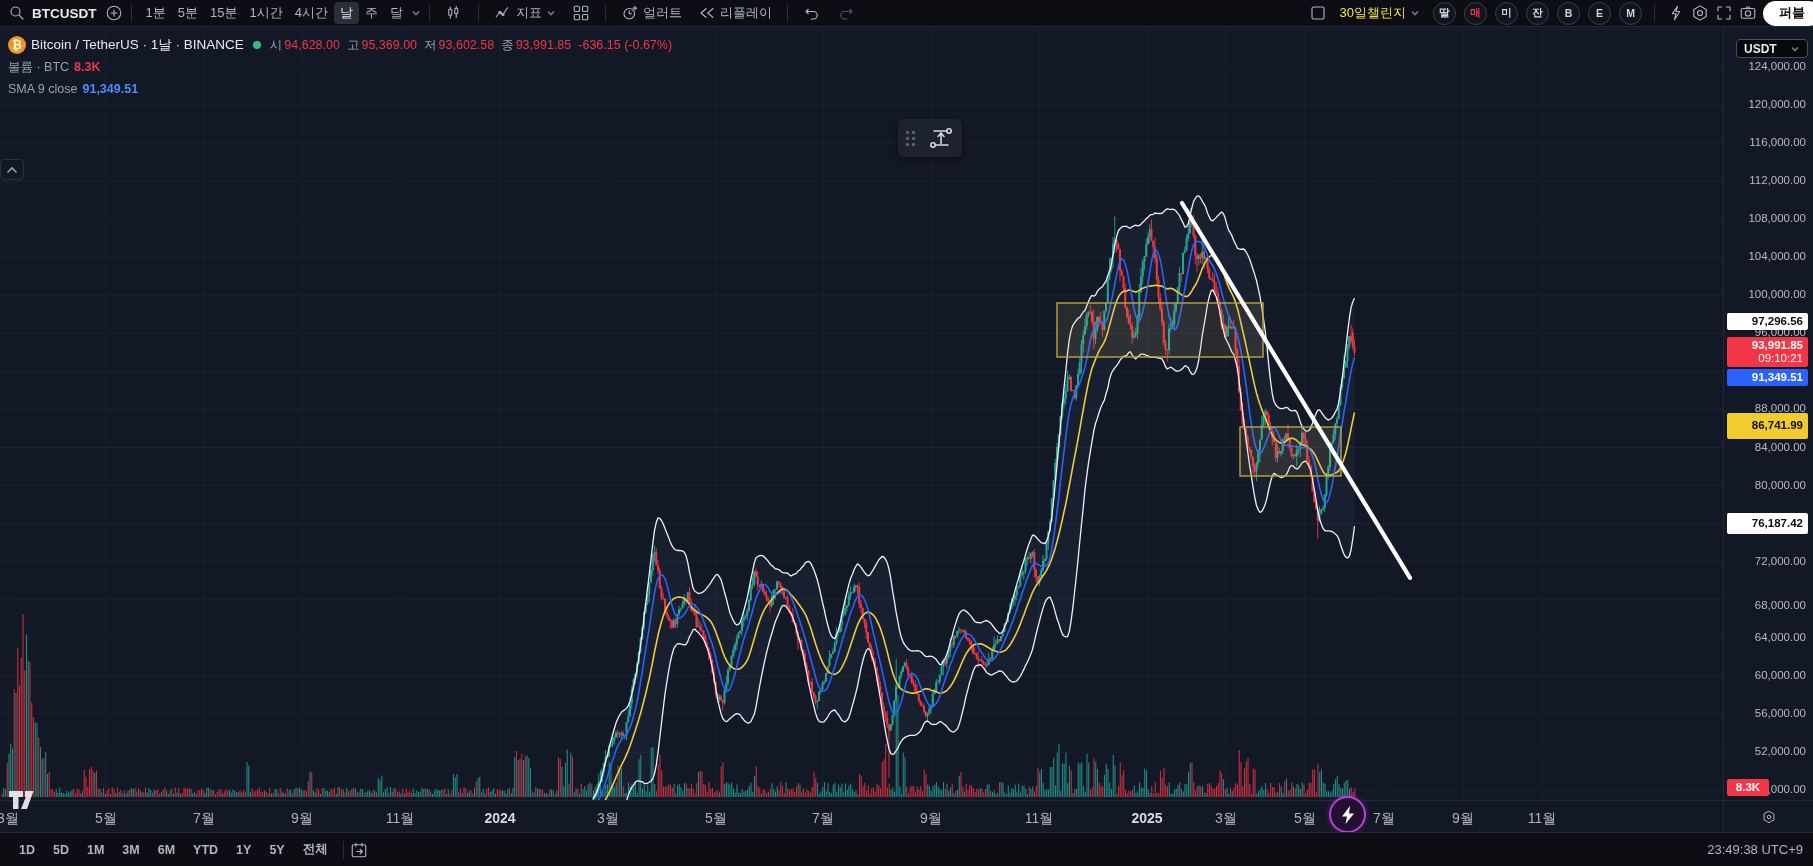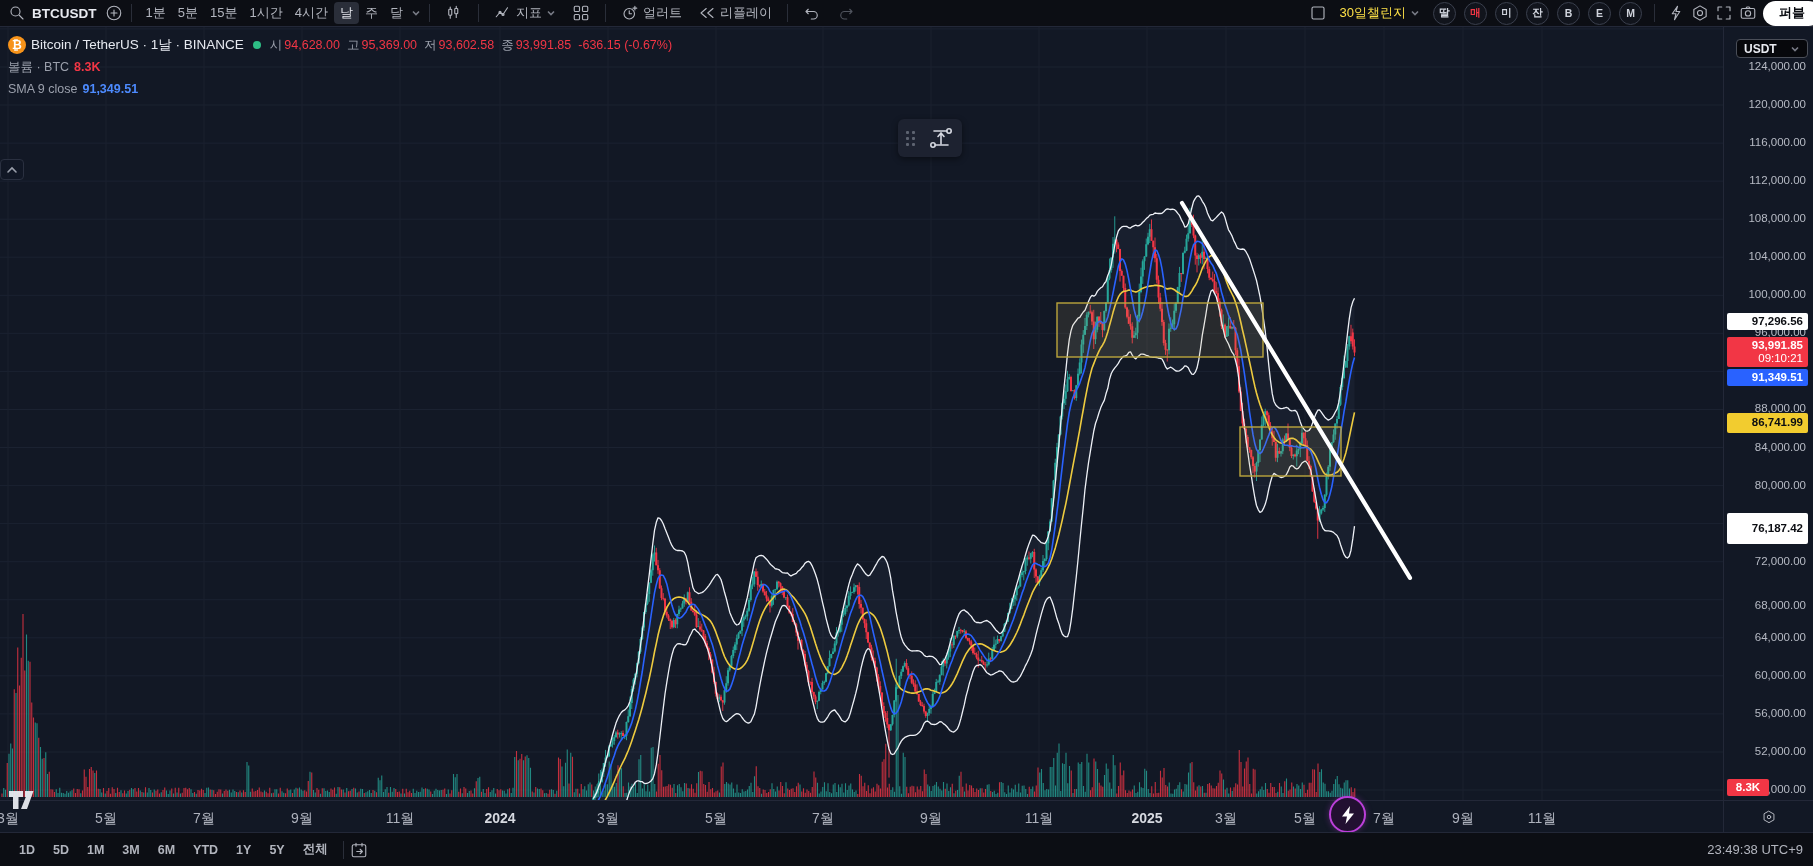--- a/index.html
+++ b/index.html
@@ -316,24 +316,24 @@
       <div class="pbadge" style="top: 285.511px; height: 17px; background: rgb(255, 255, 255); color: rgb(11, 13, 18);">
         <span>97,296.56</span>
       </div>
       <div class="pbadge" style="top: 310.451px; height: 30px; background: rgb(242, 54, 69); color: rgb(255, 255, 255);">
         <span>93,991.85</span>
         <span style="font-weight: normal;">09:10:21</span>
       </div>
       <div class="pbadge" style="top: 342.09px; height: 17px; background: rgb(41, 98, 255); color: rgb(255, 255, 255);">
         <span>91,349.51</span>
       </div>
-      <div class="pbadge" style="top: 385.925px; height: 20px; background: rgb(242, 204, 47); color: rgb(11, 13, 18);">
+      <div class="pbadge" style="top: 385.925px; height: 26px; background: rgb(242, 204, 47); color: rgb(11, 13, 18);">
         <span>86,741.99</span>
       </div>
-      <div class="pbadge" style="top: 486.34px; height: 31px; background: rgb(255, 255, 255); color: rgb(11, 13, 18);">
+      <div class="pbadge" style="top: 486.34px; height: 21px; background: rgb(255, 255, 255); color: rgb(11, 13, 18);">
         <span>76,187.42</span>
       </div>
       <div class="pbadge" style="top: 751.5px; height: 17px; background: rgb(242, 54, 69); color: rgb(255, 255, 255); right: auto; width: 42px; align-items: center;">
         <span>8.3K</span>
       </div>
     </div>
 
   <div id="time-axis">
       <div class="tlabel" style="left: 8px;">3월</div>
       <div class="tlabel" style="left: 106px;">5월</div>

